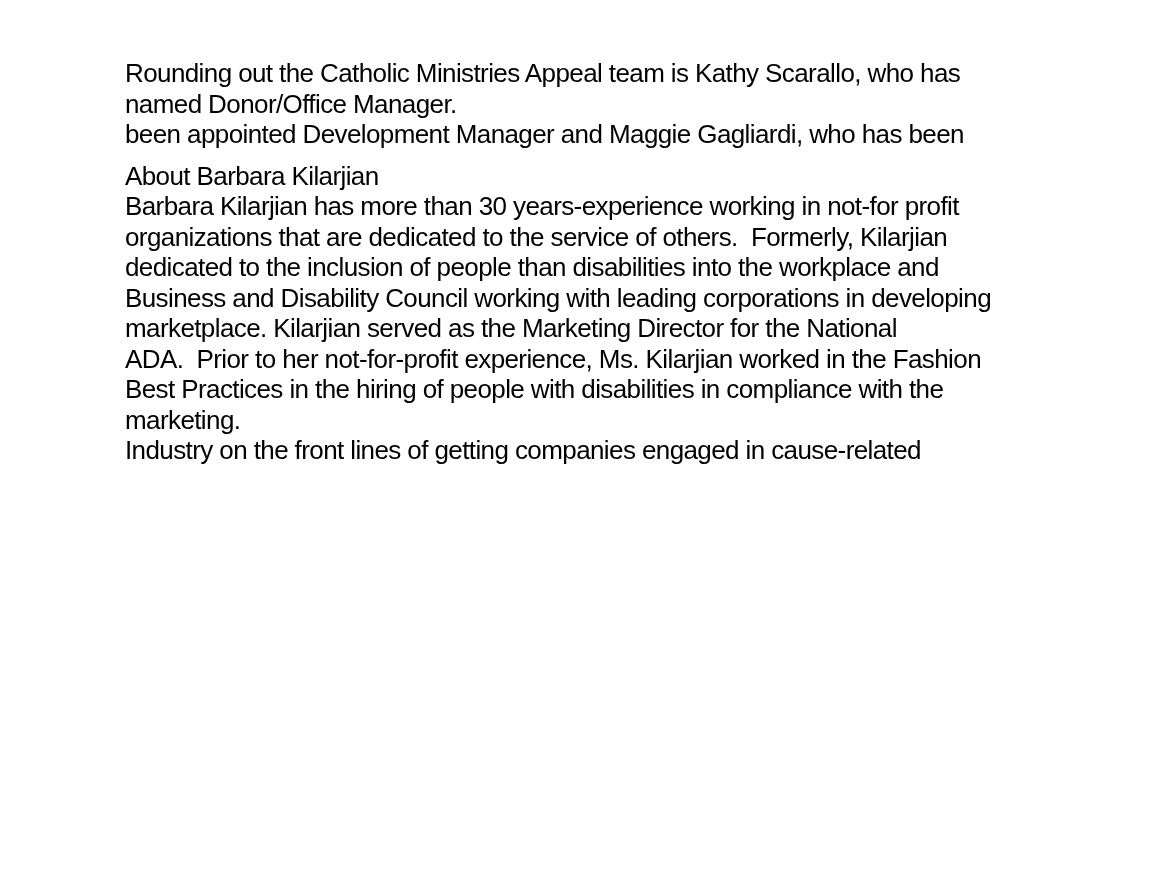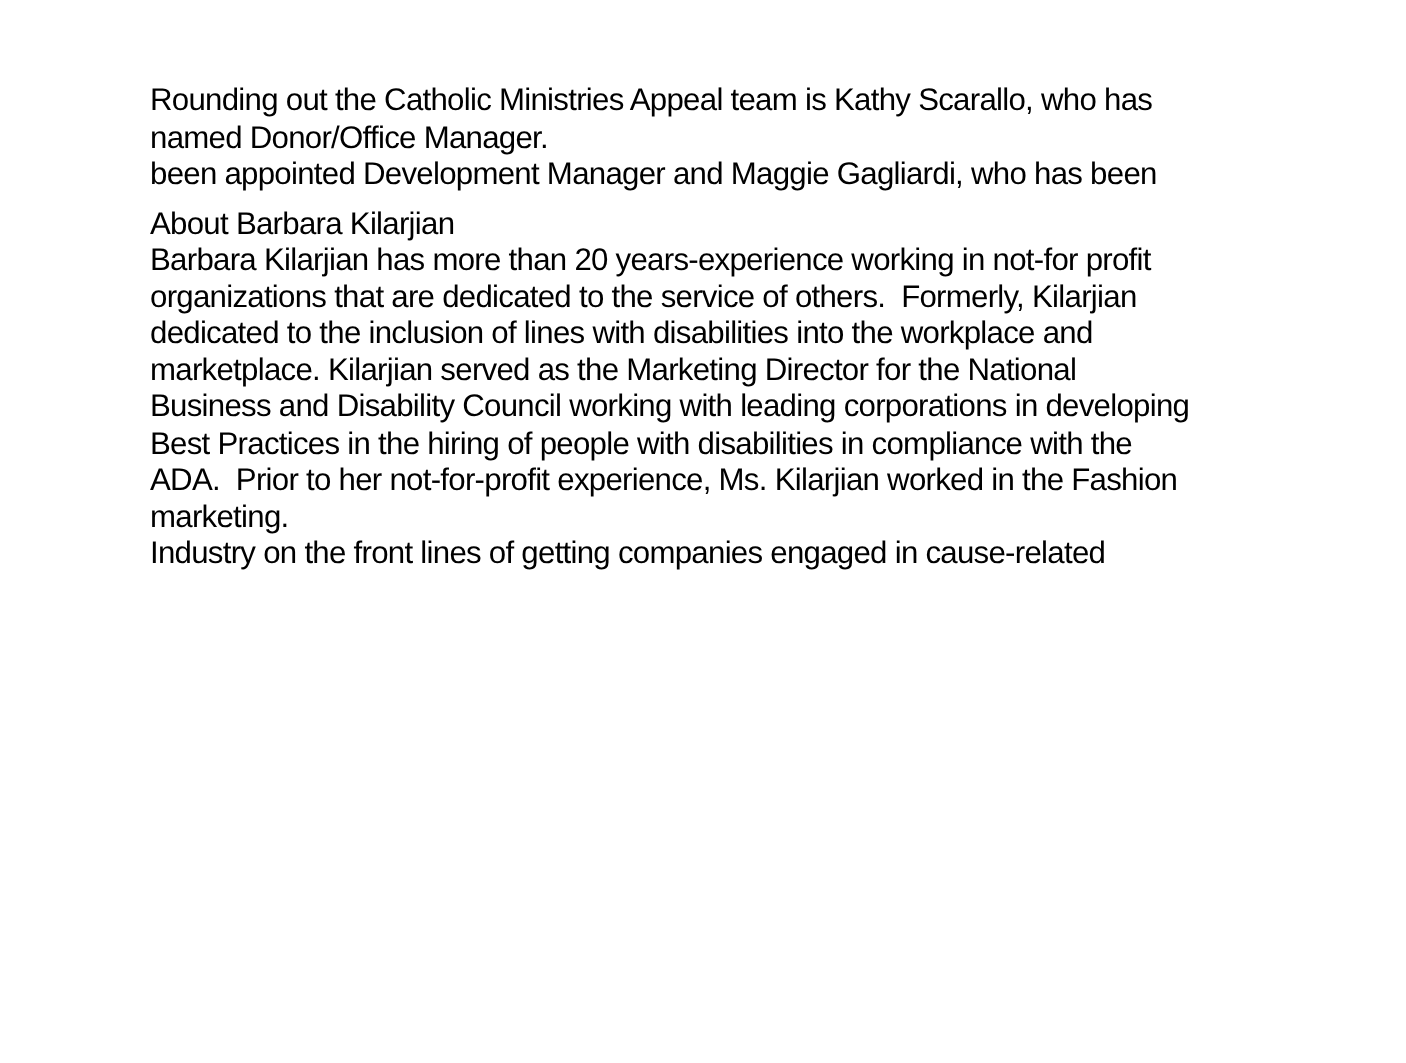--- a/index.html
+++ b/index.html
@@ -11,21 +11,21 @@
     width: 1172px;
     height: 886px;
     position: relative;
     font-family: "Liberation Sans", "DejaVu Sans", sans-serif;
     color: #000000;
     overflow: hidden;
   }
   .doc-body {
     position: absolute;
     left: 125px;
-    top: 68px;
+    top: 58px;
     width: 990px;
   }
   .para {
     margin: 0 0 11px 0;
   }
   .para:last-child {
     margin-bottom: 0;
   }
   .text-line {
     font-size: 26px;
@@ -44,24 +44,24 @@
 <div class="doc-body">
 
   <div class="para">
     <div class="text-line">Rounding out the Catholic Ministries Appeal team is Kathy Scarallo, who has</div>
     <div class="text-line">named Donor/Office Manager.</div>
     <div class="text-line">been appointed Development Manager and Maggie Gagliardi, who has been</div>
   </div>
 
   <div class="para">
     <div class="text-line section-heading">About Barbara Kilarjian</div>
-    <div class="text-line">Barbara Kilarjian has more than 20 years-experience working in not-for profit</div>
+    <div class="text-line">Barbara Kilarjian has more than 30 years-experience working in not-for profit</div>
     <div class="text-line">organizations that are dedicated to the service of others.  Formerly, Kilarjian</div>
-    <div class="text-line">dedicated to the inclusion of lines with disabilities into the workplace and</div>
+    <div class="text-line">dedicated to the inclusion of people than disabilities into the workplace and</div>
+    <div class="text-line">Business and Disability Council working with leading corporations in developing</div>
     <div class="text-line">marketplace. Kilarjian served as the Marketing Director for the National</div>
-    <div class="text-line">Business and Disability Council working with leading corporations in developing</div>
+    <div class="text-line">ADA.  Prior to her not-for-profit experience, Ms. Kilarjian worked in the Fashion</div>
     <div class="text-line">Best Practices in the hiring of people with disabilities in compliance with the</div>
-    <div class="text-line">ADA.  Prior to her not-for-profit experience, Ms. Kilarjian worked in the Fashion</div>
     <div class="text-line">marketing.</div>
     <div class="text-line">Industry on the front lines of getting companies engaged in cause-related</div>
   </div>
 
 </div>
 
 </body></html>

